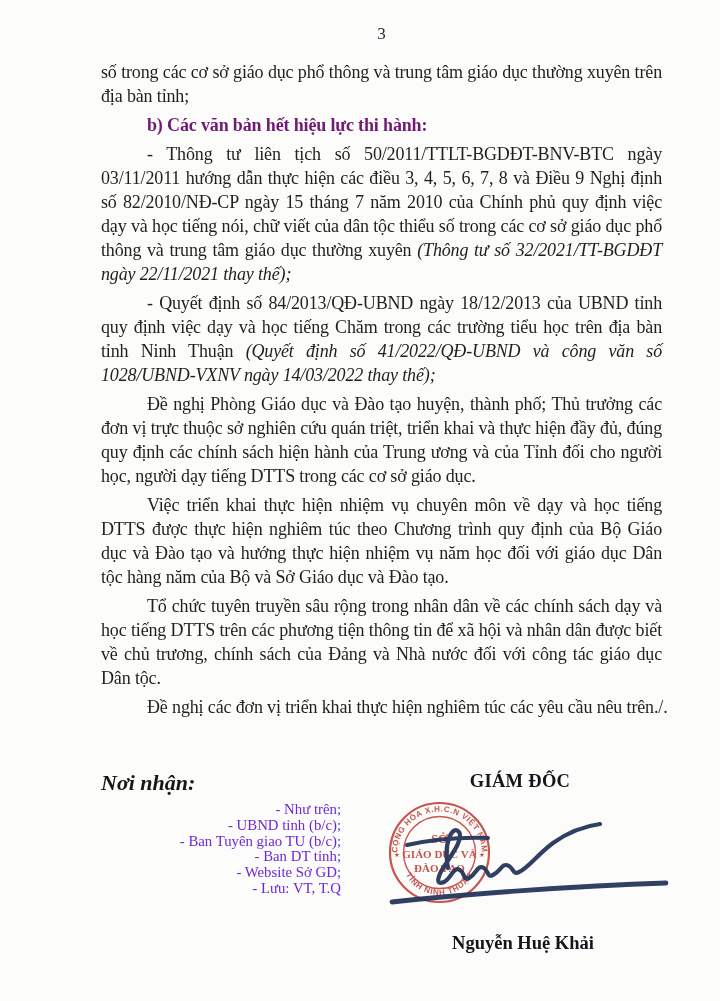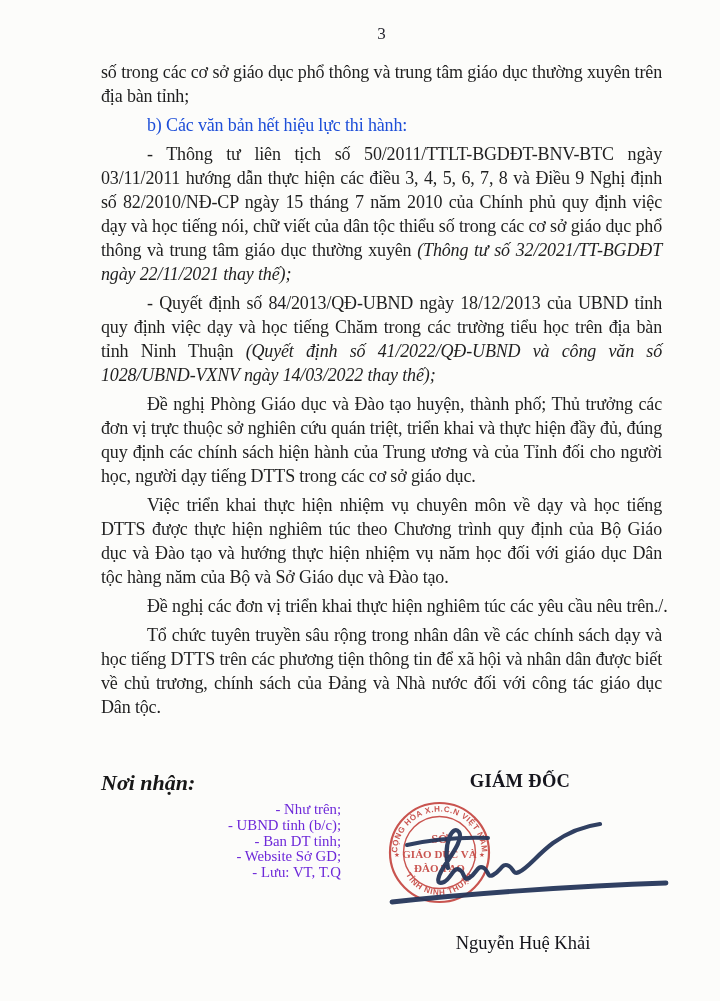--- a/index.html
+++ b/index.html
@@ -16,64 +16,65 @@
     position:absolute;top:24px;left:101px;width:561px;
     text-align:center;font-size:17px;color:#2a2a33;
   }
   .doc-body{
     position:absolute;left:101px;top:60px;width:561px;
     font-size:18px;line-height:24px;text-align:justify;
     letter-spacing:-0.15px;
   }
   .para{margin:0 0 5px 0;text-indent:46px;}
   .para.no-indent{text-indent:0;}
-  .para.heading{font-weight:normal;margin-top:3px;color:#1d4ed8;}
+  .para.heading{font-weight:bold;margin-top:3px;color:#701a75;}
   .para .em{font-style:italic;}
   .para.one-line{white-space:nowrap;text-align:left;}
   .recipients{
     position:absolute;left:101px;top:770px;width:240px;
   }
   .recipients-heading{
     font-weight:bold;font-style:italic;font-size:22px;margin:0 0 6px 0;color:#171717;
   }
   .recipients-list{margin:0;padding:0;list-style:none;font-size:14.8px;line-height:15.8px;color:#6d28d9;text-align:right;}
   .sig-title{
     position:absolute;left:430px;top:771px;width:180px;
     text-align:center;font-weight:bold;font-size:18.5px;letter-spacing:0.3px;color:#15151d;
   }
   .stamp{position:absolute;left:388px;top:801px;width:103px;height:103px;opacity:0.88;}
   .signature{position:absolute;left:385px;top:798px;width:295px;height:115px;}
   .sig-name{
     position:absolute;left:428px;top:933px;width:190px;
-    text-align:center;font-weight:normal;font-size:18.5px;color:#14141a;
+    text-align:center;font-weight:bold;font-size:18.5px;color:#14141a;
   }
 </style>
 </head>
 <body>
 
 <div class="page">
 
   <div class="page-number">3</div>
 
   <div class="doc-body">
     <p class="para no-indent">số trong các cơ sở giáo dục phổ thông và trung tâm giáo dục thường xuyên trên địa bàn tỉnh;</p>
     <p class="para heading">b) Các văn bản hết hiệu lực thi hành:</p>
     <p class="para"><span>- Thông tư liên tịch số 50/2011/TTLT-BGDĐT-BNV-BTC ngày 03/11/2011 hướng dẫn thực hiện các điều 3, 4, 5, 6, 7, 8 và Điều 9 Nghị định số 82/2010/NĐ-CP ngày 15 tháng 7 năm 2010 của Chính phủ quy định việc dạy và học tiếng nói, chữ viết của dân tộc thiểu số trong các cơ sở giáo dục phổ thông và trung tâm giáo dục thường xuyên </span><span class="em">(Thông tư số 32/2021/TT-BGDĐT ngày 22/11/2021 thay thế);</span></p>
     <p class="para"><span>- Quyết định số 84/2013/QĐ-UBND ngày 18/12/2013 của UBND tỉnh quy định việc dạy và học tiếng Chăm trong các trường tiểu học trên địa bàn tỉnh Ninh Thuận </span><span class="em">(Quyết định số 41/2022/QĐ-UBND và công văn số 1028/UBND-VXNV ngày 14/03/2022 thay thế);</span></p>
     <p class="para">Đề nghị Phòng Giáo dục và Đào tạo huyện, thành phố; Thủ trưởng các đơn vị trực thuộc sở nghiên cứu quán triệt, triển khai và thực hiện đầy đủ, đúng quy định các chính sách hiện hành của Trung ương và của Tỉnh đối cho người học, người dạy tiếng DTTS trong các cơ sở giáo dục.</p>
     <p class="para">Việc triển khai thực hiện nhiệm vụ chuyên môn về dạy và học tiếng DTTS được thực hiện nghiêm túc theo Chương trình quy định của Bộ Giáo dục và Đào tạo và hướng thực hiện nhiệm vụ năm học đối với giáo dục Dân tộc hàng năm của Bộ và Sở Giáo dục và Đào tạo.</p>
+    <p class="para">Tổ chức tuyên truyền sâu rộng trong nhân dân về các chính sách dạy và học tiếng DTTS trên các phương tiện thông tin để xã hội và nhân dân được biết về chủ trương, chính sách của Đảng và Nhà nước đối với công tác giáo dục Dân tộc.</p>
     <p class="para one-line">Đề nghị các đơn vị triển khai thực hiện nghiêm túc các yêu cầu nêu trên./.</p>
-    <p class="para">Tổ chức tuyên truyền sâu rộng trong nhân dân về các chính sách dạy và học tiếng DTTS trên các phương tiện thông tin để xã hội và nhân dân được biết về chủ trương, chính sách của Đảng và Nhà nước đối với công tác giáo dục Dân tộc.</p>
   </div>
 
   <div class="recipients">
     <p class="recipients-heading">Nơi nhận:</p>
     <ul class="recipients-list">
       <li>- Như trên;</li>
       <li>- UBND tỉnh (b/c);</li>
+      <li>- Ban Tuyên giao TU (b/c);</li>
       <li>- Ban DT tỉnh;</li>
       <li>- Website Sở GD;</li>
       <li>- Lưu: VT, T.Q</li>
     </ul>
   </div>
 
   <div class="sig-title">GIÁM ĐỐC</div>
 
   <svg class="stamp" viewBox="0 0 103 103">
     <g fill="none" stroke="#c23d38">

